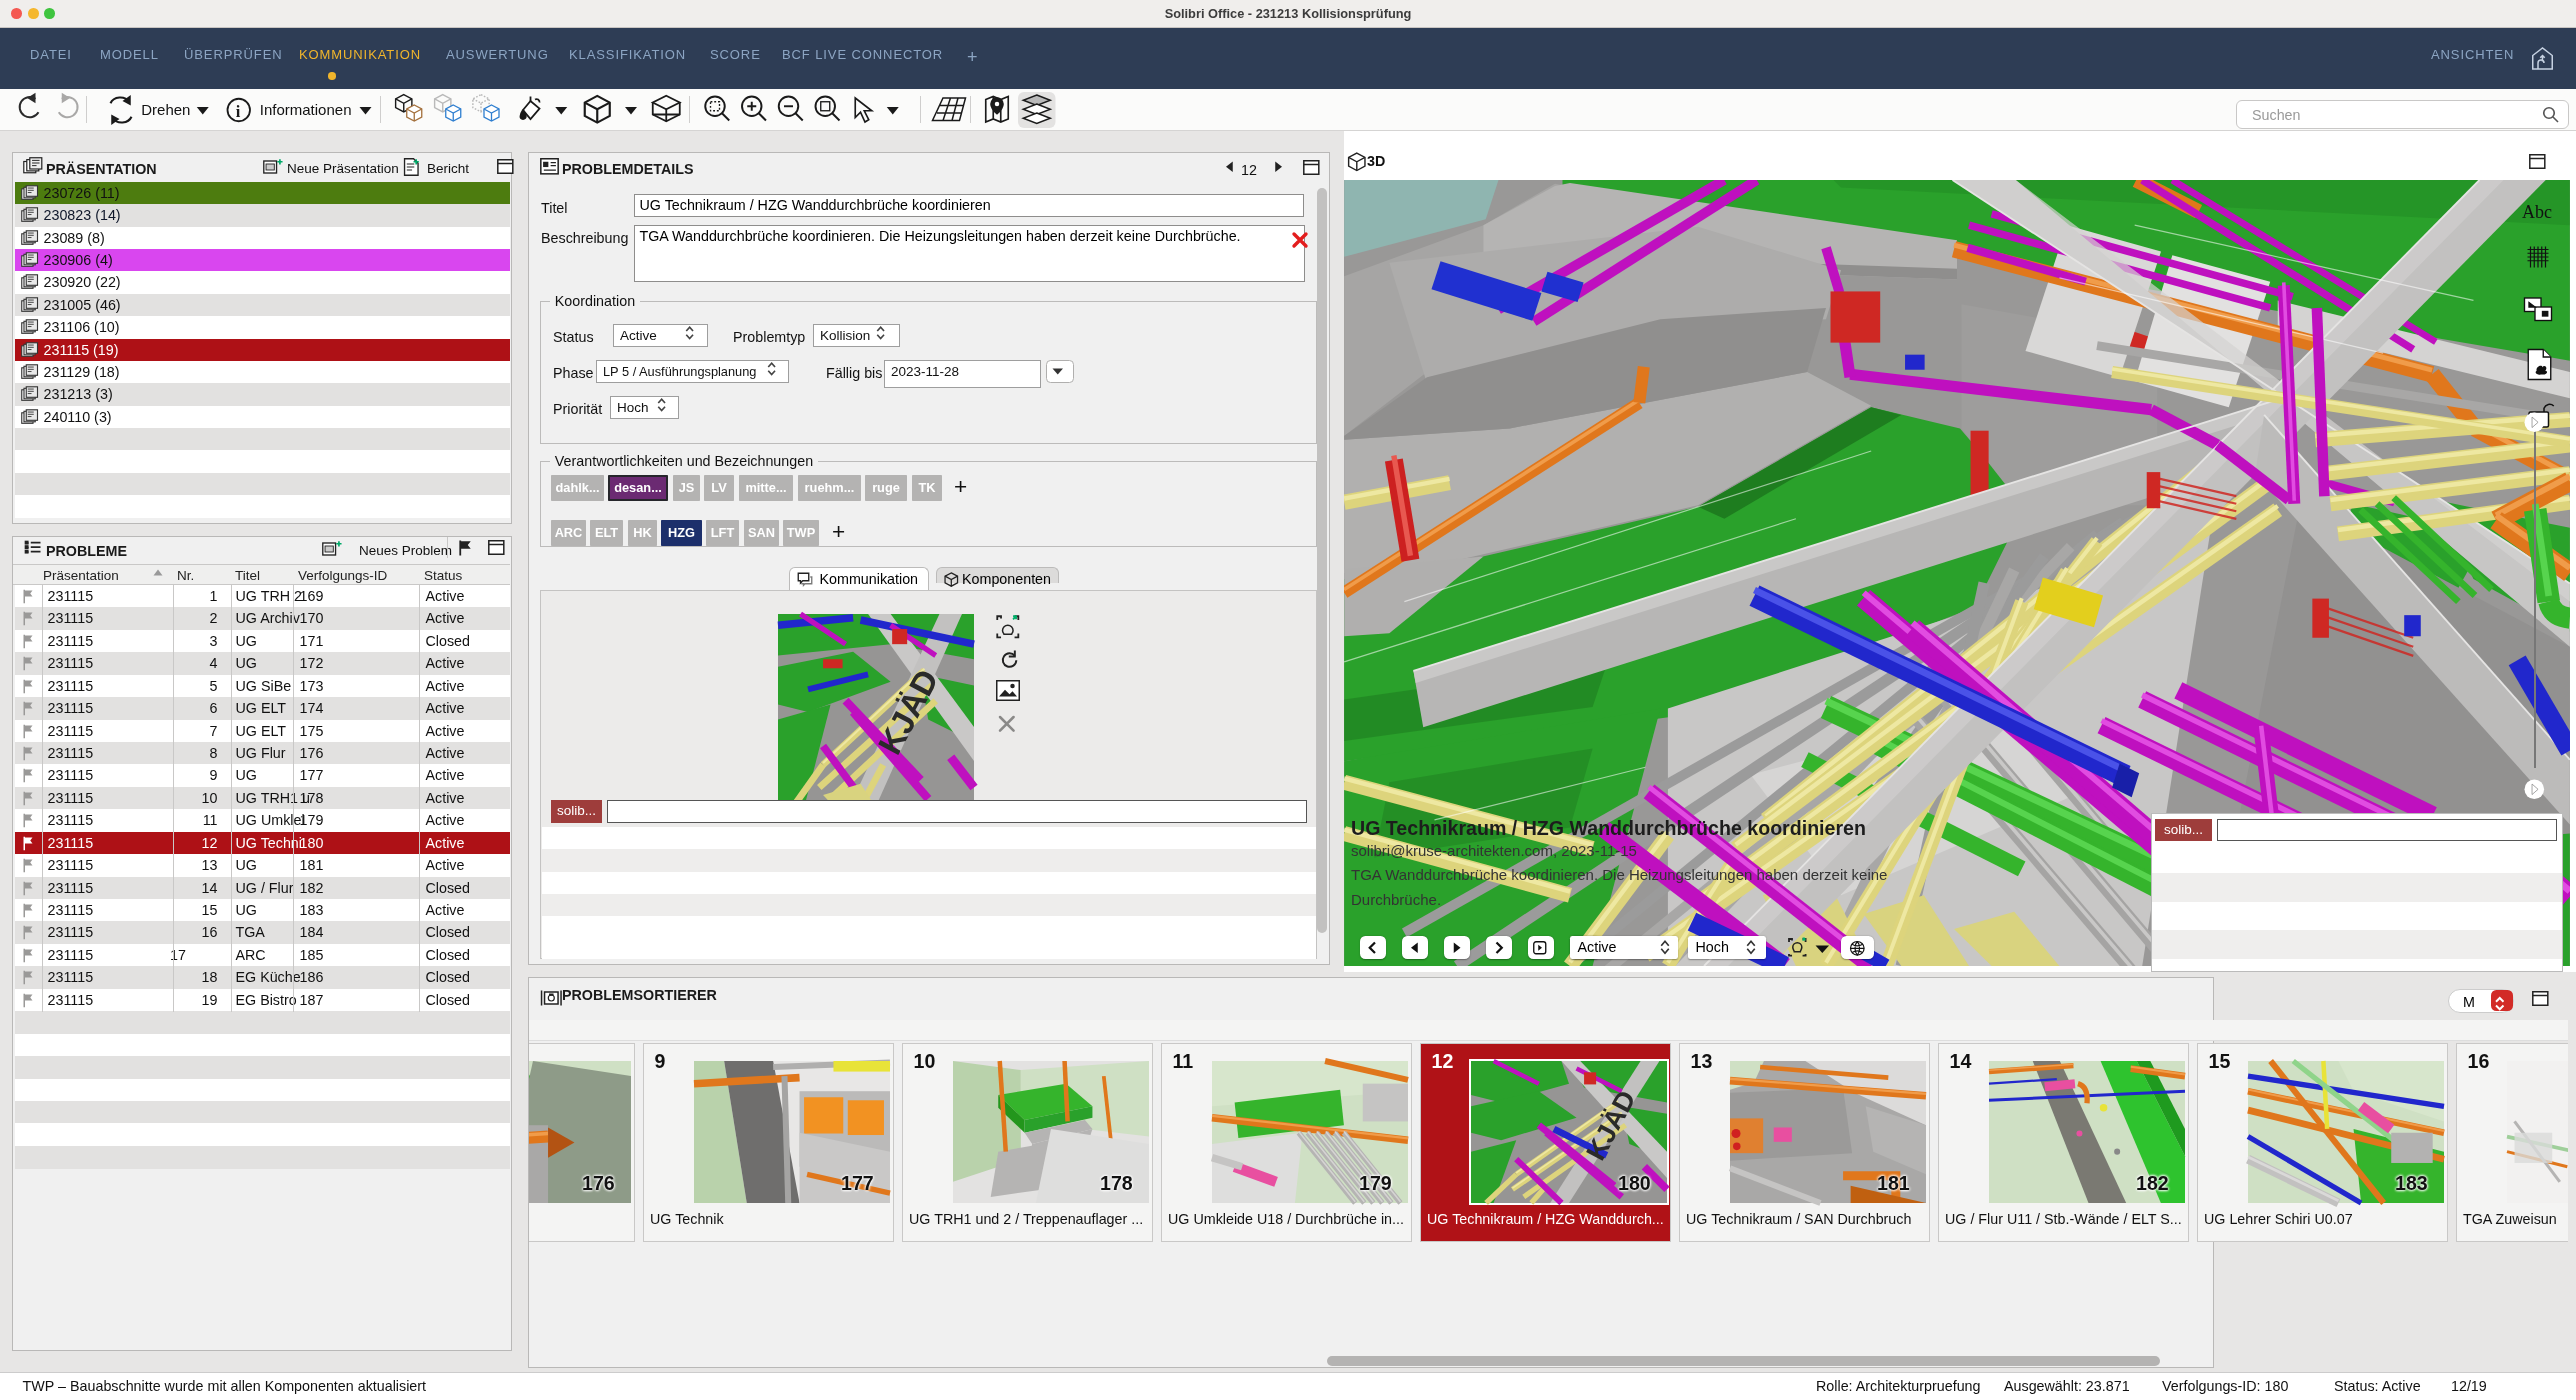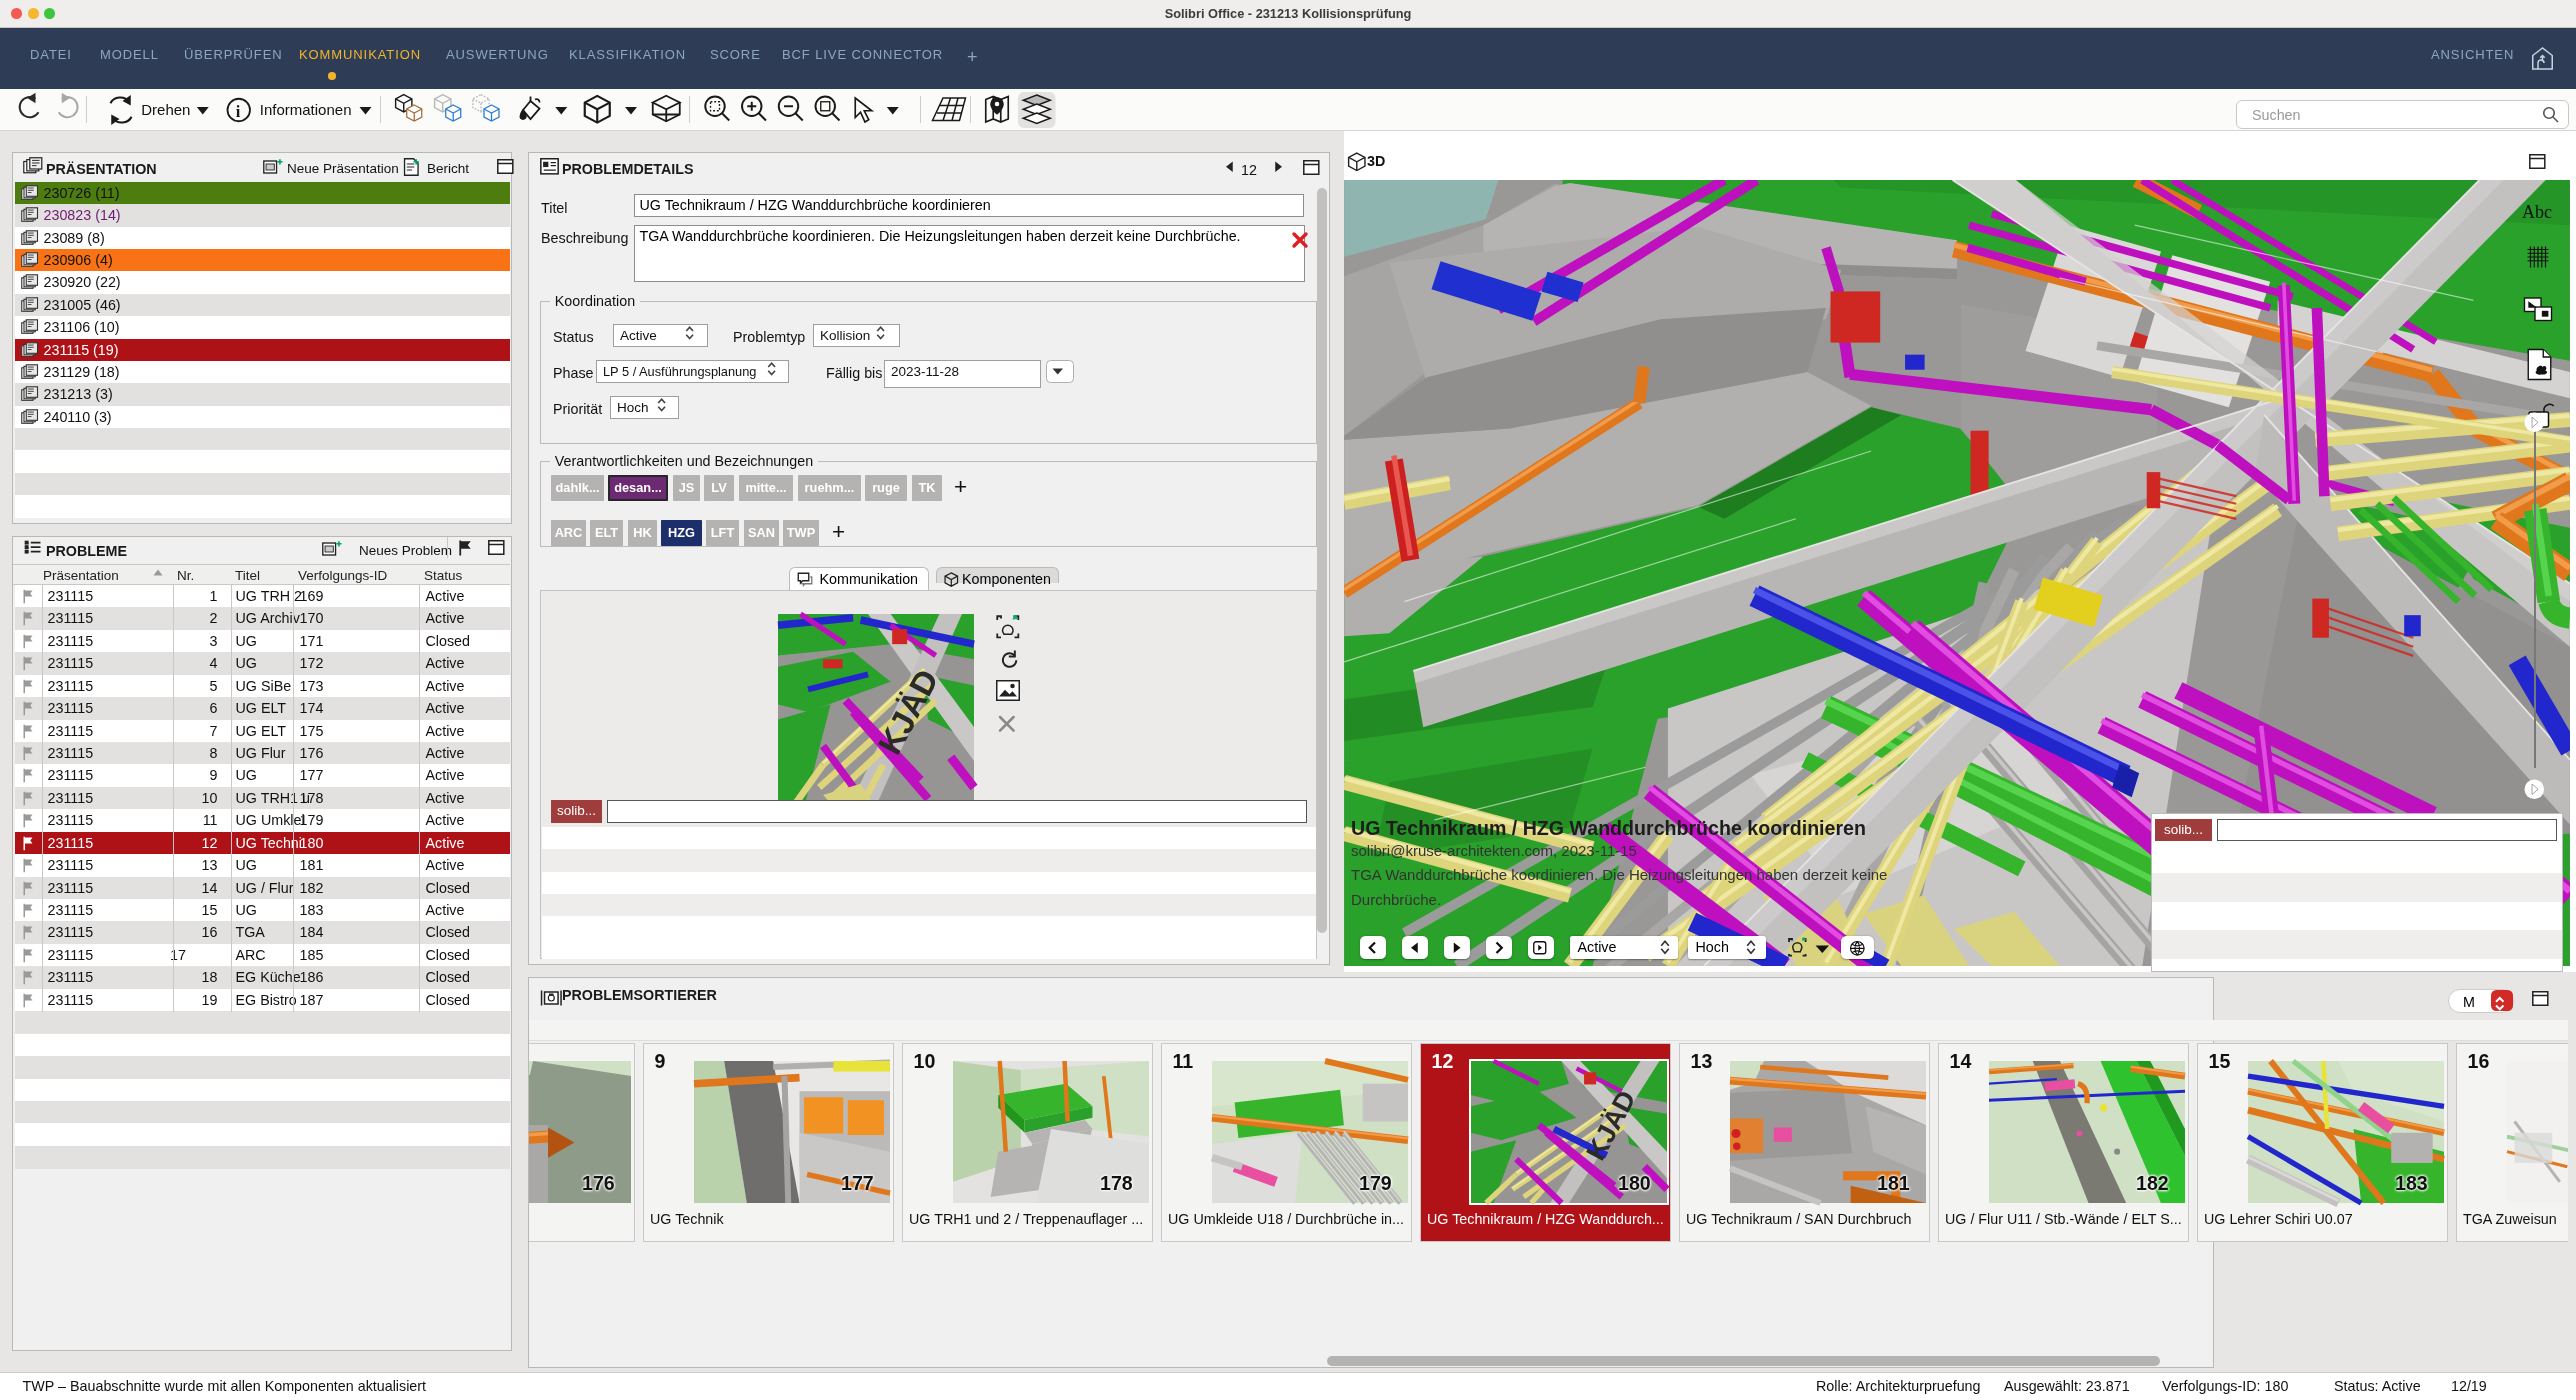--- a/index.html
+++ b/index.html
@@ -169,39 +169,39 @@
  <div id="preslist" class="ab" style="left:0;top:29px;right:0;bottom:0">
       <div class="row" style="top:0px;background:#4d7c0f;color:#111">
         <span style="position:absolute;left:29px">230726 (11)</span>
         <svg style="position:absolute;left:6px;top:3px" width="18" height="16.6" viewBox="0 0 24 22">
           <rect x="1" y="5" width="15" height="14" fill="#fff" stroke="#333" stroke-width="1.5"></rect>
           <rect x="4" y="3" width="15" height="14" fill="#fff" stroke="#333" stroke-width="1.5"></rect>
           <rect x="7" y="1" width="15" height="14" fill="#e8e8e8" stroke="#333" stroke-width="1.5"></rect>
           <path d="M9 4 h8 M9 7 h8 M9 10 h5" stroke="#333" stroke-width="1.2" fill="none"></path>
         </svg>
       </div>
-      <div class="row" style="top:22.4px;background:#e2e1e0;color:#701a75">
+      <div class="row" style="top:22.4px;background:#e2e1e0;color:#0f172a">
         <span style="position:absolute;left:29px">230823 (14)</span>
         <svg style="position:absolute;left:6px;top:3px" width="18" height="16.6" viewBox="0 0 24 22">
           <rect x="1" y="5" width="15" height="14" fill="#fff" stroke="#333" stroke-width="1.5"></rect>
           <rect x="4" y="3" width="15" height="14" fill="#fff" stroke="#333" stroke-width="1.5"></rect>
           <rect x="7" y="1" width="15" height="14" fill="#e8e8e8" stroke="#333" stroke-width="1.5"></rect>
           <path d="M9 4 h8 M9 7 h8 M9 10 h5" stroke="#333" stroke-width="1.2" fill="none"></path>
         </svg>
       </div>
       <div class="row" style="top:45px;background:#ffffff;color:#111">
         <span style="position:absolute;left:29px">23089 (8)</span>
         <svg style="position:absolute;left:6px;top:3px" width="18" height="16.6" viewBox="0 0 24 22">
           <rect x="1" y="5" width="15" height="14" fill="#fff" stroke="#333" stroke-width="1.5"></rect>
           <rect x="4" y="3" width="15" height="14" fill="#fff" stroke="#333" stroke-width="1.5"></rect>
           <rect x="7" y="1" width="15" height="14" fill="#e8e8e8" stroke="#333" stroke-width="1.5"></rect>
           <path d="M9 4 h8 M9 7 h8 M9 10 h5" stroke="#333" stroke-width="1.2" fill="none"></path>
         </svg>
       </div>
-      <div class="row" style="top:67px;background:#f97316;color:#111">
+      <div class="row" style="top:67px;background:#d946ef;color:#111">
         <span style="position:absolute;left:29px">230906 (4)</span>
         <svg style="position:absolute;left:6px;top:3px" width="18" height="16.6" viewBox="0 0 24 22">
           <rect x="1" y="5" width="15" height="14" fill="#fff" stroke="#333" stroke-width="1.5"></rect>
           <rect x="4" y="3" width="15" height="14" fill="#fff" stroke="#333" stroke-width="1.5"></rect>
           <rect x="7" y="1" width="15" height="14" fill="#e8e8e8" stroke="#333" stroke-width="1.5"></rect>
           <path d="M9 4 h8 M9 7 h8 M9 10 h5" stroke="#333" stroke-width="1.2" fill="none"></path>
         </svg>
       </div>
       <div class="row" style="top:89px;background:#ffffff;color:#111">
         <span style="position:absolute;left:29px">230920 (22)</span>

